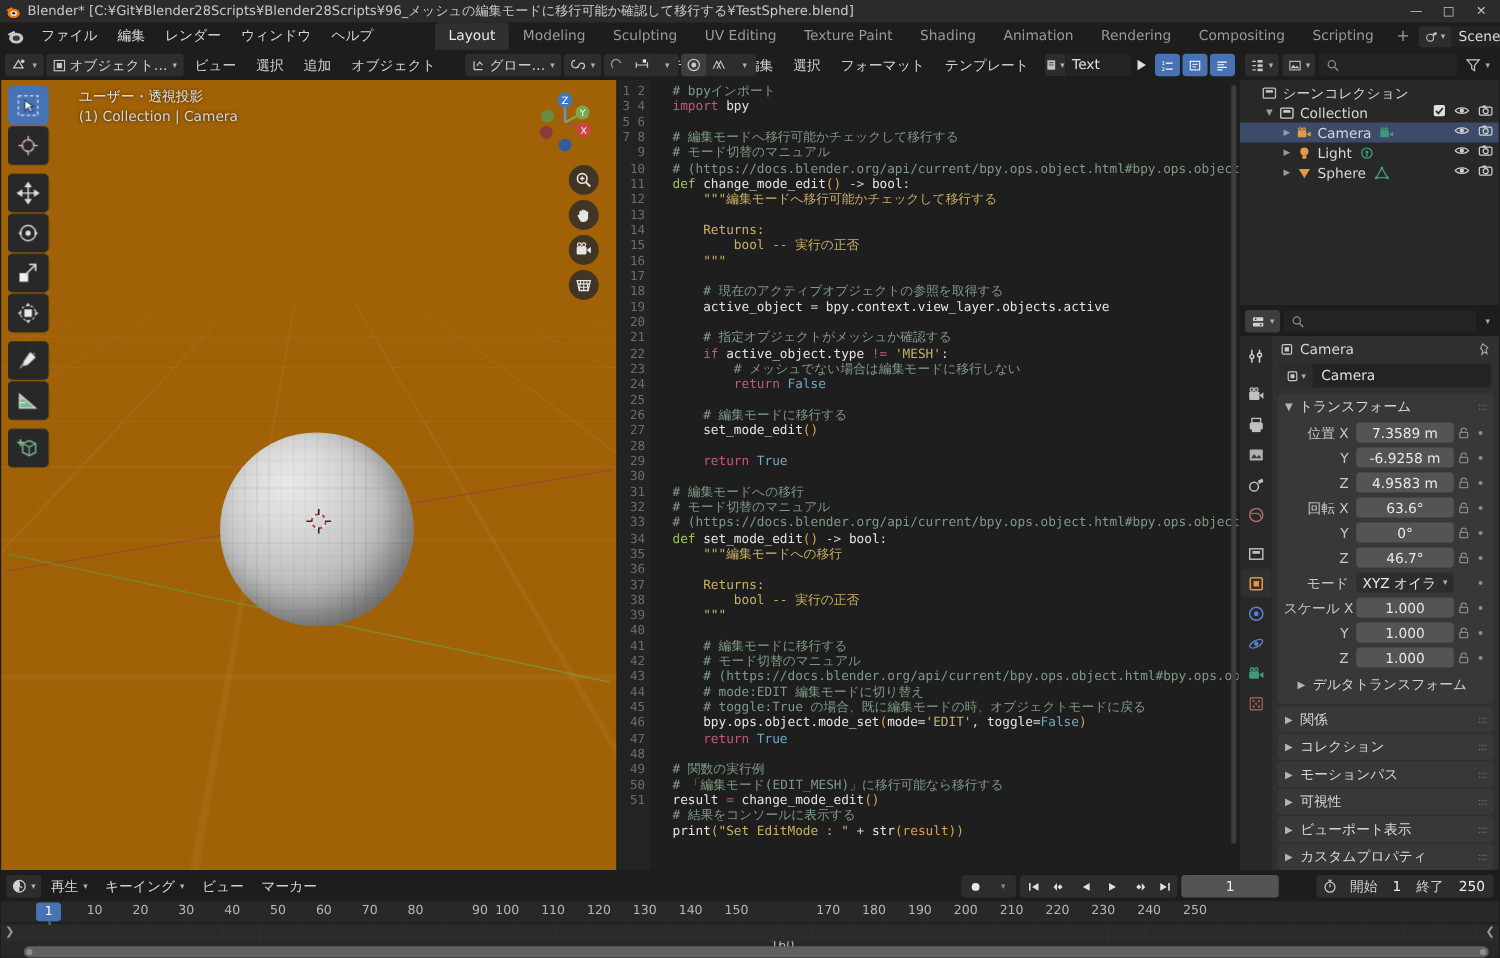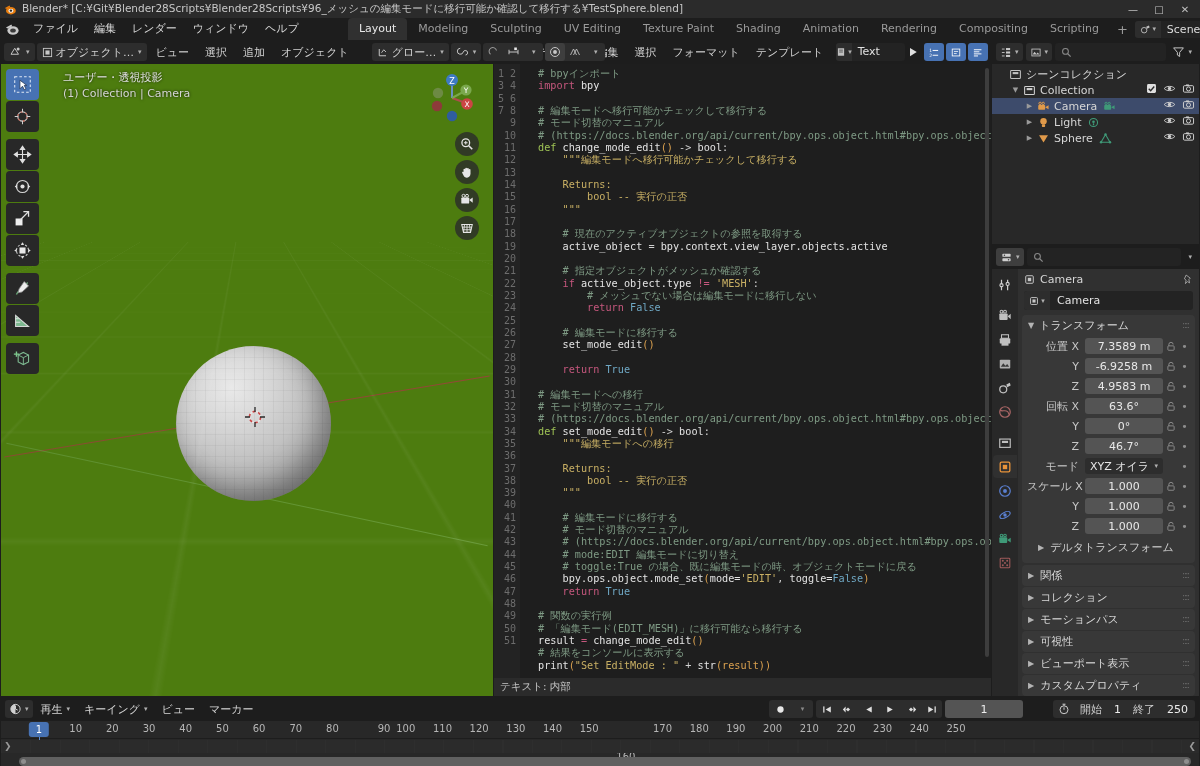--- a/index.html
+++ b/index.html
@@ -65,21 +65,21 @@
     background: #2d2d2d; border-radius: 3px; font-size: 11px; color: #d2d2d2; white-space: nowrap;
   }
   .vp-btn.flat { background: transparent; padding: 0 7px; }
   .chev { font-size: 7px; color: #b0b0b0; margin-left:1px; }
   .vp-group { display:flex; background:#2d2d2d; border-radius:3px; height:18px; align-items:center; }
   .vp-group .ic { width: 20px; height:18px; display:flex; align-items:center; justify-content:center; color:#c8c8c8;}
   .vp-group .ic.on { background:#3e3e3e; border-radius:3px; }
 
   .viewport {
     flex: 1; position: relative; overflow: hidden;
-    background: #4d7c0f;
+    background: #a16207;
   }
   
   .vp-grid {
     position:absolute; inset:0;
     background-image:
       linear-gradient(to right, rgba(255,255,255,.045) 1px, transparent 1px),
       linear-gradient(to bottom, rgba(255,255,255,.035) 1px, transparent 1px);
     background-size: 58px 34px;
     transform: perspective(330px) rotateX(62deg) scale(2.3);
     transform-origin: 50% 46%;
@@ -671,23 +671,20 @@
 
 <span class="c-cm"># 関数の実行例</span>
 <span class="c-cm"># 「編集モード(EDIT_MESH)」に移行可能なら移行する</span>
 <span class="c-fn">result</span><span class="c-kw"> = </span><span class="c-fn">change_mode_edit</span><span class="c-par">()</span>
 <span class="c-cm"># 結果をコンソールに表示する</span>
 <span class="c-fn">print</span><span class="c-par">(</span><span class="c-str">"Set EditMode : "</span><span class="c-op"> + </span><span class="c-fn">str</span><span class="c-par">(result))</span>
 
 
 </div>
         <div class="ed-scroll"></div>
-      </div>
-      <div class="ed-footer">
-        <span>テキスト: 内部</span>
       </div>
     </div>
 
     <div class="right-col">
 
       <div class="outliner">
         <div class="ol-header">
           <div class="ol-dd">
             <svg width="12" height="11" viewBox="0 0 16 16">
                 <path d="M2 3 L6 3 M2 8 L6 8 M2 13 L6 13" stroke="#c8c8c8" stroke-width="1.3"></path>

